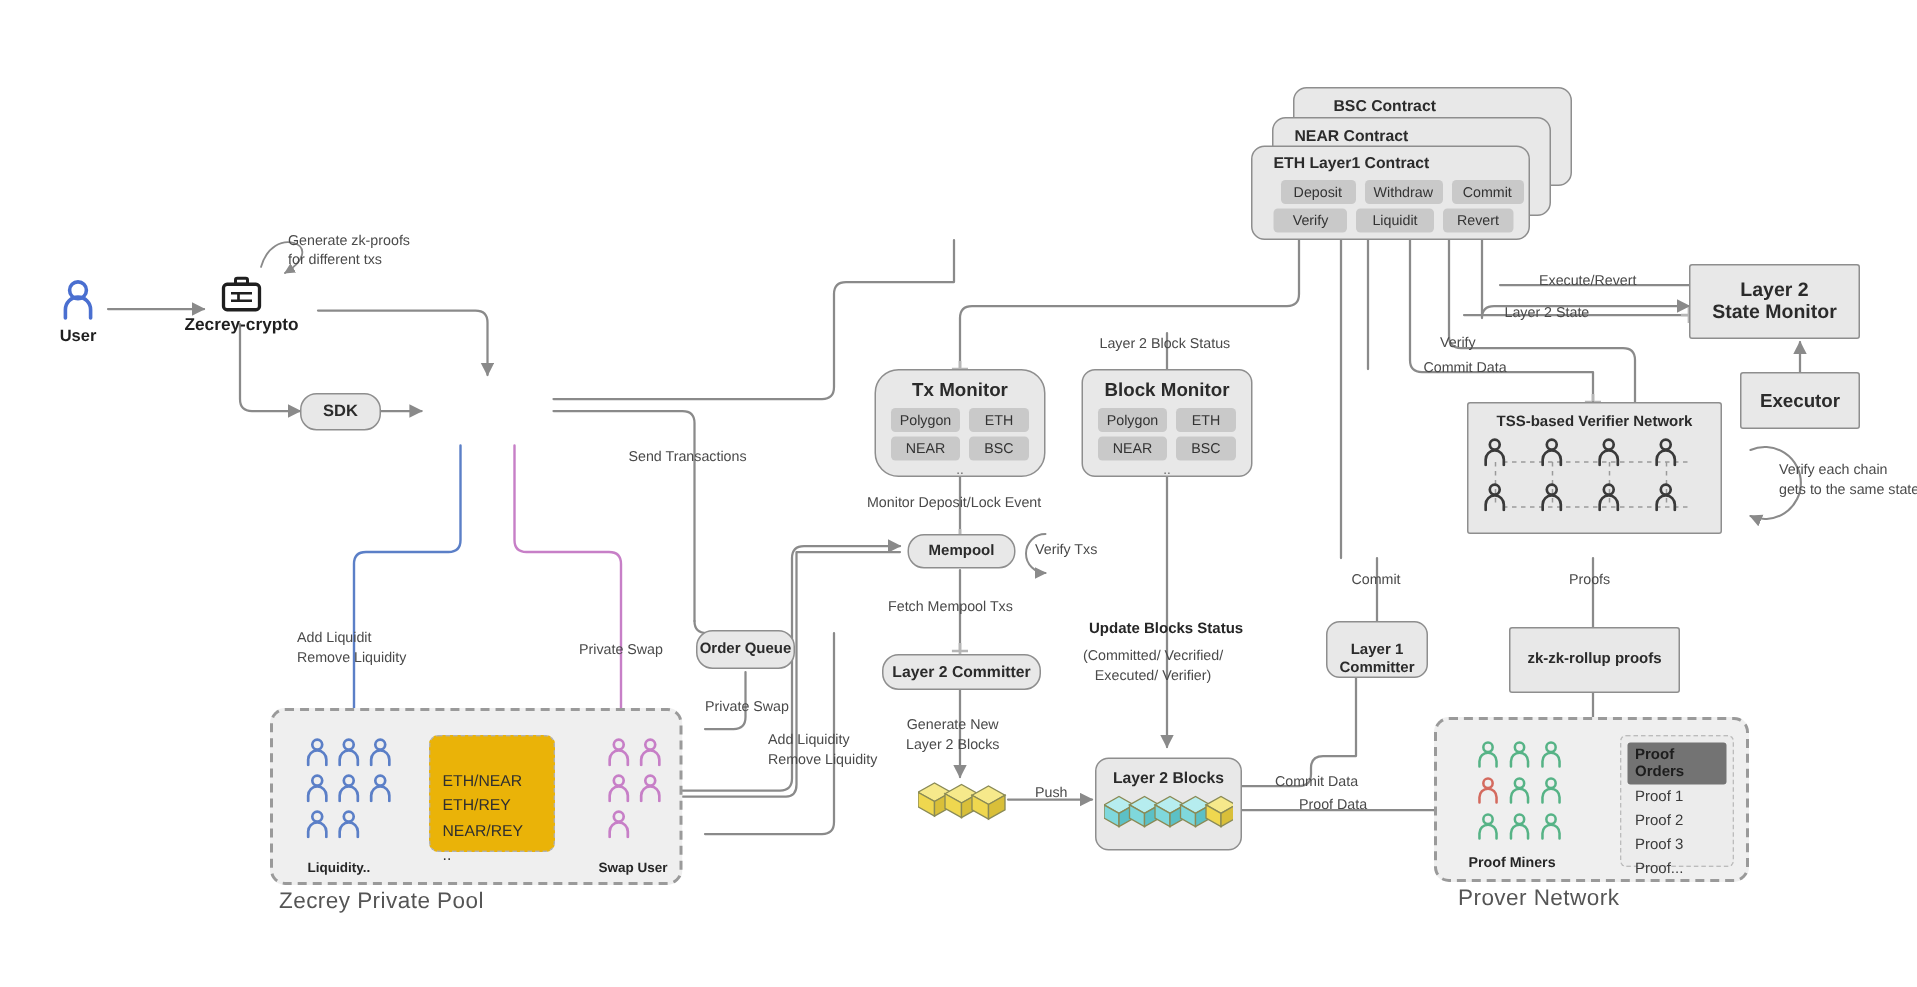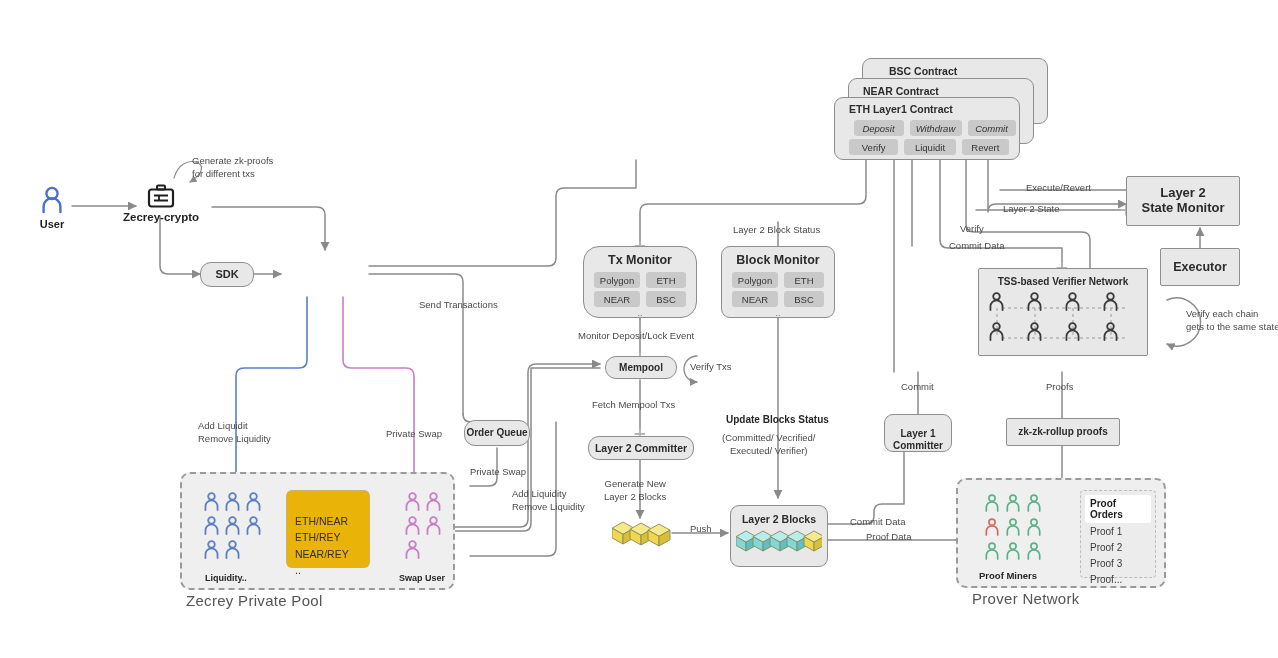--- a/index.html
+++ b/index.html
@@ -27,21 +27,21 @@
 
   
   .group{position:absolute;box-sizing:border-box;background:#efefef;
          border:2px dashed #9a9a9a;border-radius:10px;}
   .grouptitle{position:absolute;font-size:15px;color:#555;letter-spacing:.3px;}
 
   svg.wires{position:absolute;left:0;top:0;width:1278px;height:658px;pointer-events:none;}
 
   .proofbox{position:absolute;box-sizing:border-box;background:#ececec;
             border:1.4px dashed #bcbcbc;border-radius:4px;padding:4px;}
-  .proofhdr{background:#ffffff;color:#1d1d1d;font-weight:bold;font-size:10px;
+  .proofhdr{background:#737373;color:#1d1d1d;font-weight:bold;font-size:10px;
             padding:3px 5px;border-radius:2px;}
   .proofitem{font-size:10px;color:#3a3a3a;padding:2.5px 5px;}
 
   .pairbox{position:absolute;box-sizing:border-box;background:#eab308;
            border:1.4px dashed #b2b2b2;border-radius:6px;}
   .pairinner{position:absolute;left:8px;top:22px;font-size:10.5px;color:#2f2f2f;line-height:1.55;}
 </style>
 </head>
 <body>
 
@@ -261,21 +261,21 @@
   <div class="lbl b" style="left:399px;top:572px;font-size:9px;">Swap User</div>
 
   <div class="node rounded" style="left:862px;top:58px;width:186px;height:66px;align-items:flex-start;justify-content:flex-start;padding:6px 0 0 14px;">
     <span class="ttl" style="font-size:10.5px;padding-left:12px;">BSC Contract</span>
   </div>
   <div class="node rounded" style="left:848px;top:78px;width:186px;height:66px;align-items:flex-start;justify-content:flex-start;padding:6px 0 0 14px;">
     <span class="ttl" style="font-size:10.5px;">NEAR Contract</span>
   </div>
   <div class="node rounded" style="left:834px;top:97px;width:186px;height:63px;align-items:flex-start;justify-content:flex-start;padding:5px 0 0 14px;">
     <span class="ttl" style="font-size:10.5px;">ETH Layer1 Contract</span>
-    <div class="chiprow" style="margin-top:5px;width:171px;font-style:italic;">
+    <div class="chiprow" style="margin-top:5px;width:171px;">
       <span class="chip" style="width:50px;">Deposit</span>
       <span class="chip" style="width:52px;">Withdraw</span>
       <span class="chip" style="width:48px;">Commit</span>
     </div>
     <div class="chiprow" style="margin-top:3px;width:160px;">
       <span class="chip" style="width:50px;">Verify</span>
       <span class="chip" style="width:52px;">Liquidit</span>
       <span class="chip" style="width:48px;">Revert</span>
     </div>
   </div>
@@ -380,21 +380,21 @@
   <div class="lbl" style="left:850px;top:516px;">Commit Data</div>
   <div class="lbl" style="left:866px;top:531px;">Proof Data</div>
 
   <div class="lbl" style="left:901px;top:381px;">Commit</div>
   <div class="node rounded" style="left:884px;top:414px;width:68px;height:38px;font-size:10px;justify-content:flex-end;">
     <span class="ttl" style="white-space:pre;">Layer 1
 Committer</span>
   </div>
 
   <div class="lbl" style="left:1046px;top:381px;">Proofs</div>
-  <div class="node sq" style="left:1006px;top:418px;width:114px;height:28px;font-size:10px;">
+  <div class="node sq" style="left:1006px;top:418px;width:114px;height:44px;font-size:10px;">
     <span class="ttl">zk-zk-rollup proofs</span>
   </div>
 
   <div class="lbl" style="left:1026px;top:182px;">Execute/Revert</div>
   <div class="lbl" style="left:1003px;top:203px;">Layer 2 State</div>
   <div class="lbl" style="left:960px;top:223px;">Verify</div>
   <div class="lbl" style="left:949px;top:240px;">Commit Data</div>
 
   <div class="node sq" style="left:1126px;top:176px;width:114px;height:50px;">
     <span class="ttl" style="font-size:13px;white-space:pre;">Layer 2

